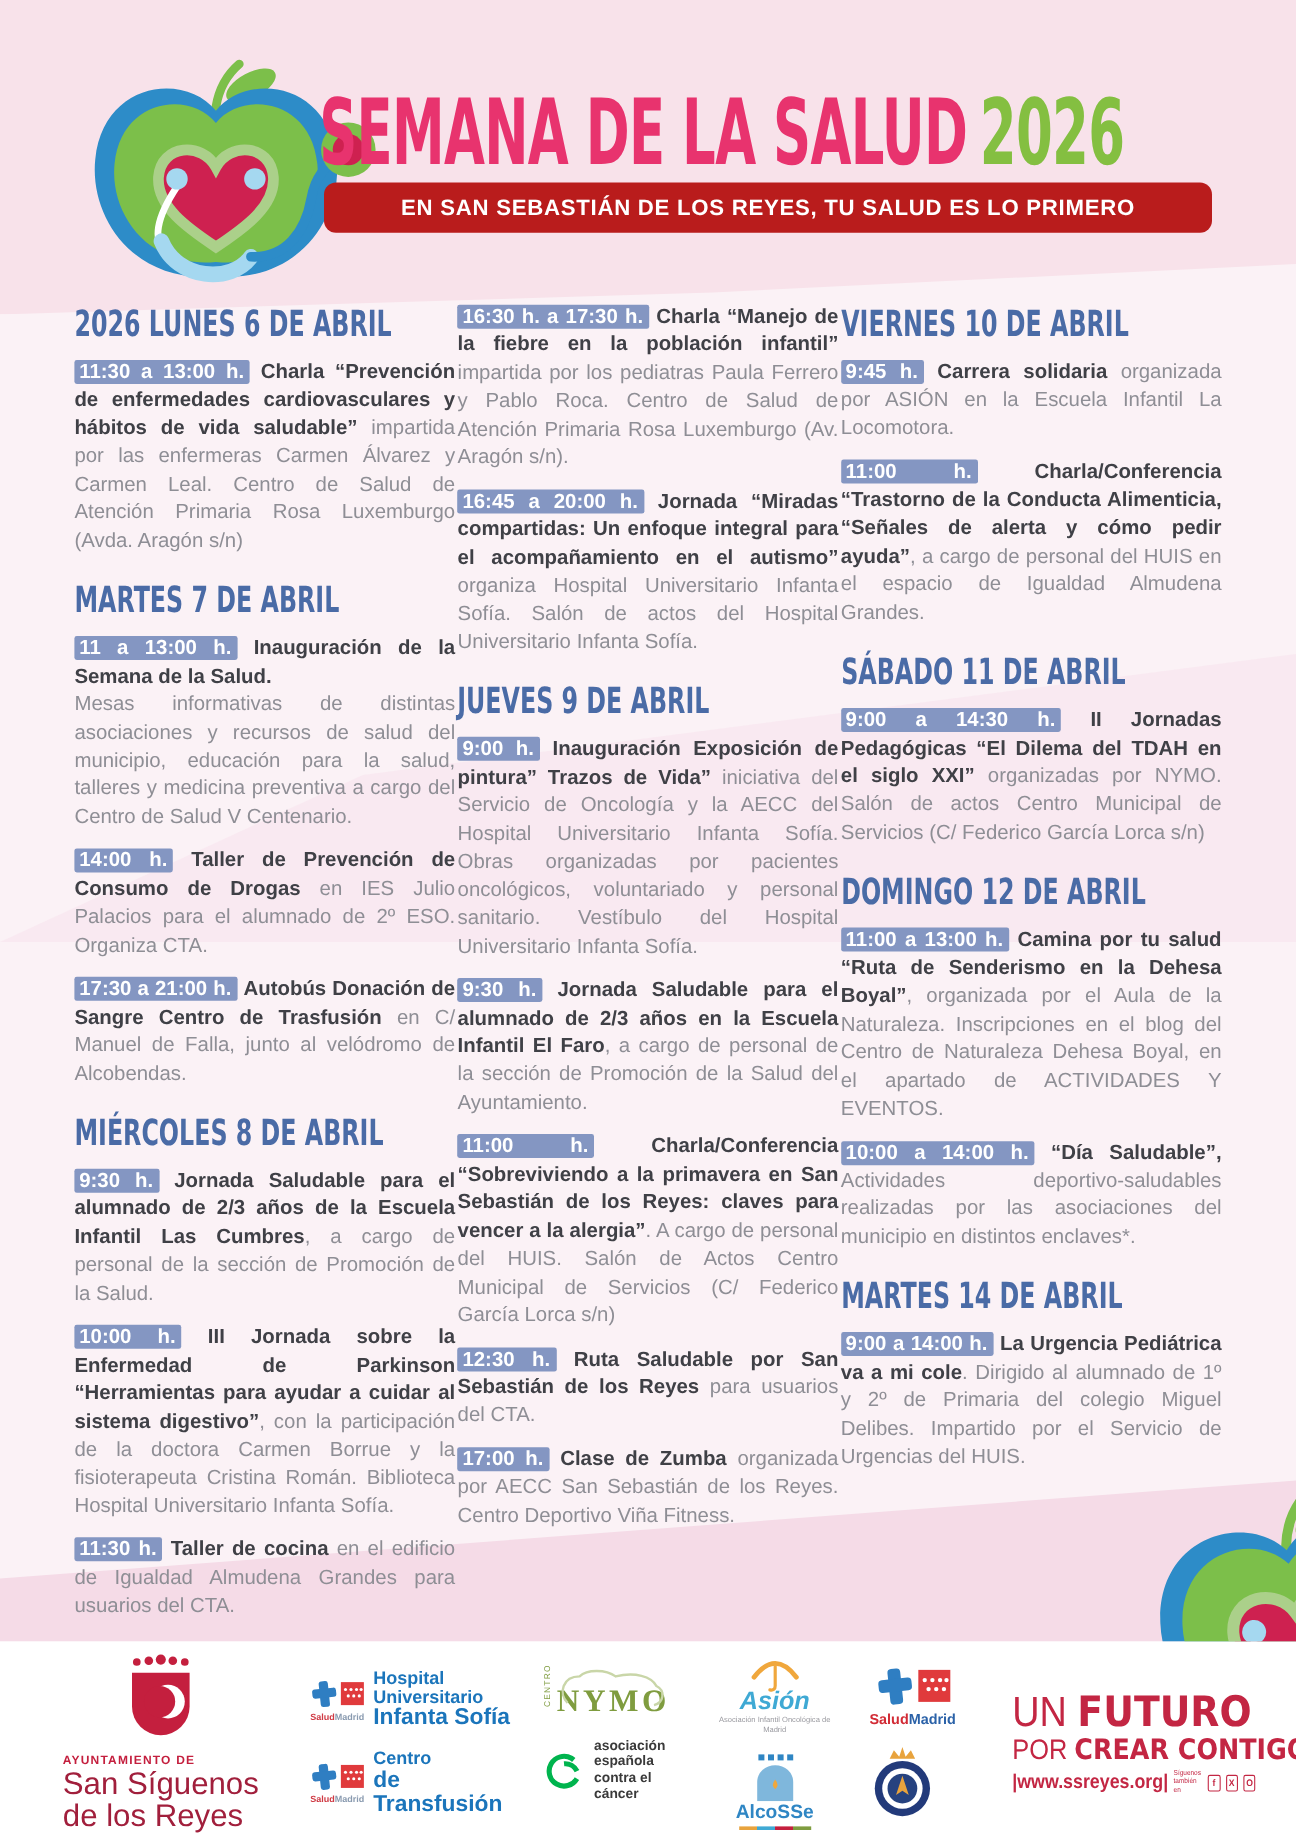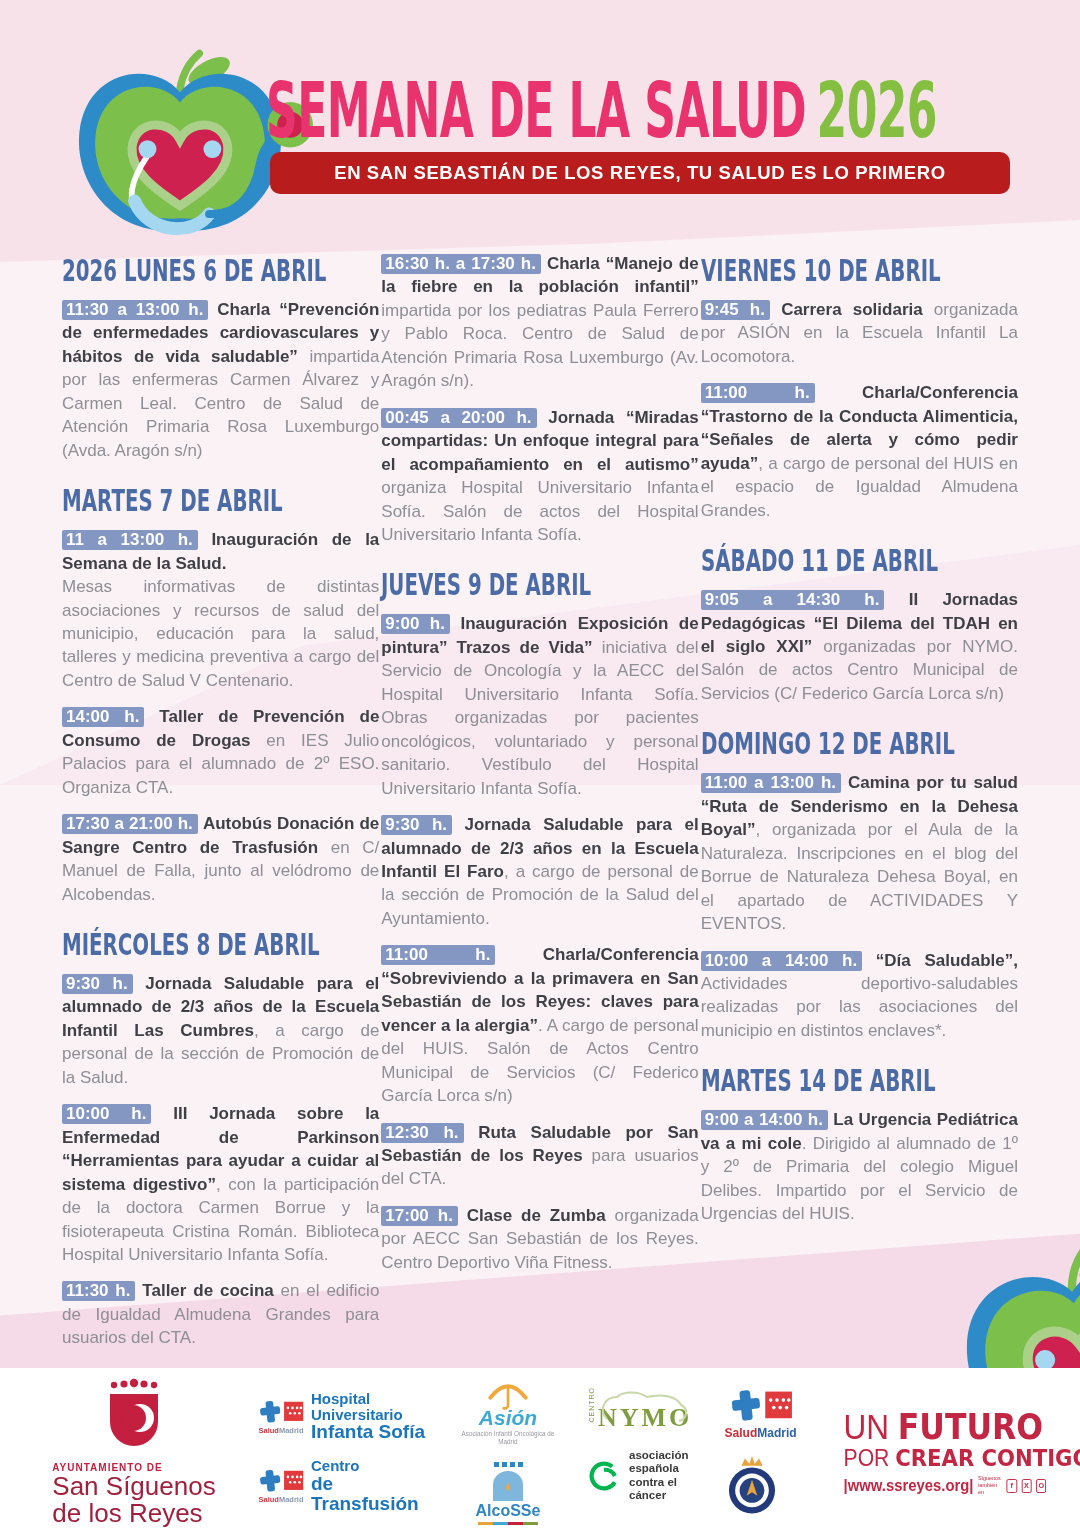--- a/index.html
+++ b/index.html
@@ -119,36 +119,36 @@
         <p class="event"><span class="badge">11 a 13:00 h.</span> <b class="evb">Inauguración de la Semana de la Salud.</b><span class="evr blk">Mesas informativas de distintas asociaciones y recursos de salud del municipio, educación para la salud, talleres y medicina preventiva a cargo del Centro de Salud V Centenario.</span></p>
         <p class="event"><span class="badge">14:00 h.</span> <b class="evb">Taller de Prevención de Consumo de Drogas</b><span class="evr"> en IES Julio Palacios para el alumnado de 2º ESO. Organiza CTA.</span></p>
         <p class="event"><span class="badge">17:30 a 21:00 h.</span> <b class="evb">Autobús Donación de Sangre Centro de Trasfusión</b><span class="evr"> en C/ Manuel de Falla, junto al velódromo de Alcobendas.</span></p>
         <div class="date-h"><span class="cond">MIÉRCOLES 8 DE ABRIL</span></div>
         <p class="event"><span class="badge">9:30 h.</span> <b class="evb">Jornada Saludable para el alumnado de 2/3 años de la Escuela Infantil Las Cumbres</b><span class="evr">, a cargo de personal de la sección de Promoción de la Salud.</span></p>
         <p class="event"><span class="badge">10:00 h.</span> <b class="evb">III Jornada sobre la Enfermedad de Parkinson “Herramientas para ayudar a cuidar al sistema digestivo”</b><span class="evr">, con la participación de la doctora Carmen Borrue y la fisioterapeuta Cristina Román. Biblioteca Hospital Universitario Infanta Sofía.</span></p>
         <p class="event"><span class="badge">11:30 h.</span> <b class="evb">Taller de cocina</b><span class="evr"> en el edificio de Igualdad Almudena Grandes para usuarios del CTA.</span></p>
       </div>
       <div class="col">
         <p class="event"><span class="badge">16:30 h. a 17:30 h.</span> <b class="evb">Charla “Manejo de la fiebre en la población infantil”</b><span class="evr"> impartida por los pediatras Paula Ferrero y Pablo Roca. Centro de Salud de Atención Primaria Rosa Luxemburgo (Av. Aragón s/n).</span></p>
-        <p class="event"><span class="badge">00:45 a 20:00 h.</span> <b class="evb">Jornada “Miradas compartidas: Un enfoque integral para el acompañamiento en el autismo”</b><span class="evr"> organiza Hospital Universitario Infanta Sofía. Salón de actos del Hospital Universitario Infanta Sofía.</span></p>
+        <p class="event"><span class="badge">16:45 a 20:00 h.</span> <b class="evb">Jornada “Miradas compartidas: Un enfoque integral para el acompañamiento en el autismo”</b><span class="evr"> organiza Hospital Universitario Infanta Sofía. Salón de actos del Hospital Universitario Infanta Sofía.</span></p>
         <div class="date-h"><span class="cond">JUEVES 9 DE ABRIL</span></div>
         <p class="event"><span class="badge">9:00 h.</span> <b class="evb">Inauguración Exposición de pintura” Trazos de Vida”</b><span class="evr"> iniciativa del Servicio de Oncología y la AECC del Hospital Universitario Infanta Sofía. Obras organizadas por pacientes oncológicos, voluntariado y personal sanitario. Vestíbulo del Hospital Universitario Infanta Sofía.</span></p>
         <p class="event"><span class="badge">9:30 h.</span> <b class="evb">Jornada Saludable para el alumnado de 2/3 años en la Escuela Infantil El Faro</b><span class="evr">, a cargo de personal de la sección de Promoción de la Salud del Ayuntamiento.</span></p>
         <p class="event"><span class="badge">11:00 h.</span> <b class="evb">Charla/Conferencia “Sobreviviendo a la primavera en San Sebastián de los Reyes: claves para vencer a la alergia”</b><span class="evr">. A cargo de personal del HUIS. Salón de Actos Centro Municipal de Servicios (C/ Federico García Lorca s/n)</span></p>
         <p class="event"><span class="badge">12:30 h.</span> <b class="evb">Ruta Saludable por San Sebastián de los Reyes</b><span class="evr"> para usuarios del CTA.</span></p>
         <p class="event"><span class="badge">17:00 h.</span> <b class="evb">Clase de Zumba</b><span class="evr"> organizada por AECC San Sebastián de los Reyes. Centro Deportivo Viña Fitness.</span></p>
       </div>
       <div class="col">
         <div class="date-h"><span class="cond">VIERNES 10 DE ABRIL</span></div>
         <p class="event"><span class="badge">9:45 h.</span> <b class="evb">Carrera solidaria</b><span class="evr"> organizada por ASIÓN en la Escuela Infantil La Locomotora.</span></p>
         <p class="event"><span class="badge">11:00 h.</span> <b class="evb">Charla/Conferencia “Trastorno de la Conducta Alimenticia, “Señales de alerta y cómo pedir ayuda”</b><span class="evr">, a cargo de personal del HUIS en el espacio de Igualdad Almudena Grandes.</span></p>
         <div class="date-h"><span class="cond">SÁBADO 11 DE ABRIL</span></div>
-        <p class="event"><span class="badge">9:05 a 14:30 h.</span> <b class="evb">II Jornadas Pedagógicas “El Dilema del TDAH en el siglo XXI”</b><span class="evr"> organizadas por NYMO. Salón de actos Centro Municipal de Servicios (C/ Federico García Lorca s/n)</span></p>
+        <p class="event"><span class="badge">9:00 a 14:30 h.</span> <b class="evb">II Jornadas Pedagógicas “El Dilema del TDAH en el siglo XXI”</b><span class="evr"> organizadas por NYMO. Salón de actos Centro Municipal de Servicios (C/ Federico García Lorca s/n)</span></p>
         <div class="date-h"><span class="cond">DOMINGO 12 DE ABRIL</span></div>
-        <p class="event"><span class="badge">11:00 a 13:00 h.</span> <b class="evb">Camina por tu salud “Ruta de Senderismo en la Dehesa Boyal”</b><span class="evr">, organizada por el Aula de la Naturaleza. Inscripciones en el blog del Borrue de Naturaleza Dehesa Boyal, en el apartado de ACTIVIDADES Y EVENTOS.</span></p>
+        <p class="event"><span class="badge">11:00 a 13:00 h.</span> <b class="evb">Camina por tu salud “Ruta de Senderismo en la Dehesa Boyal”</b><span class="evr">, organizada por el Aula de la Naturaleza. Inscripciones en el blog del Centro de Naturaleza Dehesa Boyal, en el apartado de ACTIVIDADES Y EVENTOS.</span></p>
         <p class="event"><span class="badge">10:00 a 14:00 h.</span> <b class="evb">“Día Saludable”,</b><span class="evr"> Actividades deportivo-saludables realizadas por las asociaciones del municipio en distintos enclaves*.</span></p>
         <div class="date-h"><span class="cond">MARTES 14 DE ABRIL</span></div>
         <p class="event"><span class="badge">9:00 a 14:00 h.</span> <b class="evb">La Urgencia Pediátrica va a mi cole</b><span class="evr">. Dirigido al alumnado de 1º y 2º de Primaria del colegio Miguel Delibes. Impartido por el Servicio de Urgencias del HUIS.</span></p>
       </div>
     </div>
 
   <div class="apple-br">
     <svg width="300" height="246" viewBox="0 0 330 270">
         <use href="#apple-logo"></use>
       </svg>
@@ -216,60 +216,60 @@
           <div class="sm-txt"><span class="s1">Salud</span><span class="s2">Madrid</span></div>
         </div>
         <div>
           <div class="h-line1">Centro</div>
           <div class="h-line2">de Transfusión</div>
         </div>
       </div>
     </div>
 
     <div class="fcol">
+      <div class="nymo">
+        <svg width="120" height="44" viewBox="0 0 120 44">
+          <path d="M14,30 C6,22 10,8 24,8 C30,2 46,2 54,8 C70,4 84,8 88,16 C96,20 94,30 86,32" stroke="#c9d6a8" stroke-width="2" fill="none"></path>
+        </svg>
+        <span class="nymo-vert">CENTRO</span>
+        <span class="nymo-name">NYMO</span>
+      </div>
+      <div class="aecc">
+        <svg width="42" height="42" viewBox="0 0 44 44">
+          <circle cx="22" cy="22" r="16" stroke="#00b44e" stroke-width="5.5" fill="none" stroke-dasharray="78 23" transform="rotate(30 22 22)"></circle>
+          <path d="M36,22 a14,14 0 0 0 -14,-8" stroke="#00b44e" stroke-width="5.5" fill="none"></path>
+        </svg>
+        <div class="aecc-txt">
+          <div>asociación</div>
+          <div>española</div>
+          <div>contra el cáncer</div>
+        </div>
+      </div>
+    </div>
+
+    <div class="fcol">
       <div class="asion">
         <svg width="48" height="30" viewBox="0 0 48 34">
           <path d="M4,20 Q24,-6 44,20" stroke="#f0a73c" stroke-width="4.5" fill="none" stroke-linecap="round"></path>
           <path d="M24,10 L24,28 q0,5 -5,4" stroke="#f0a73c" stroke-width="3" fill="none" stroke-linecap="round"></path>
         </svg>
         <div class="asion-name">Asión</div>
         <div class="asion-sub">Asociación Infantil Oncológica de Madrid</div>
       </div>
       <div class="alcosse">
         <svg width="34" height="40" viewBox="0 0 34 40">
           <rect x="3" y="1" width="5" height="5" fill="#2f86c4"></rect>
             <rect x="11" y="1" width="5" height="5" fill="#2f86c4"></rect>
             <rect x="19" y="1" width="5" height="5" fill="#2f86c4"></rect>
             <rect x="27" y="1" width="5" height="5" fill="#2f86c4"></rect>
           <path d="M2,40 v-16 a15,14 0 0 1 30,0 v16 z" fill="#7fb7dc"></path>
           <path d="M17,22 q4,5 0,8 q-4,-3 0,-8" fill="#f0a73c"></path>
         </svg>
         <div class="alcosse-name">AlcoSSe</div>
         <div class="alcosse-bar"></div>
-      </div>
-    </div>
-
-    <div class="fcol">
-      <div class="nymo">
-        <svg width="120" height="44" viewBox="0 0 120 44">
-          <path d="M14,30 C6,22 10,8 24,8 C30,2 46,2 54,8 C70,4 84,8 88,16 C96,20 94,30 86,32" stroke="#c9d6a8" stroke-width="2" fill="none"></path>
-        </svg>
-        <span class="nymo-vert">CENTRO</span>
-        <span class="nymo-name">NYMO</span>
-      </div>
-      <div class="aecc">
-        <svg width="42" height="42" viewBox="0 0 44 44">
-          <circle cx="22" cy="22" r="16" stroke="#00b44e" stroke-width="5.5" fill="none" stroke-dasharray="78 23" transform="rotate(30 22 22)"></circle>
-          <path d="M36,22 a14,14 0 0 0 -14,-8" stroke="#00b44e" stroke-width="5.5" fill="none"></path>
-        </svg>
-        <div class="aecc-txt">
-          <div>asociación</div>
-          <div>española</div>
-          <div>contra el cáncer</div>
-        </div>
       </div>
     </div>
 
     <div class="fcol">
       <div class="sm-mini">
         <svg width="64" height="37" viewBox="0 0 60 34">
           <g transform="rotate(-6 16 16)">
               <rect x="11" y="2" width="10" height="28" rx="3" fill="#2f7ec2"></rect>
               <rect x="3" y="10" width="26" height="10" rx="3" fill="#2f7ec2"></rect>
             </g>

